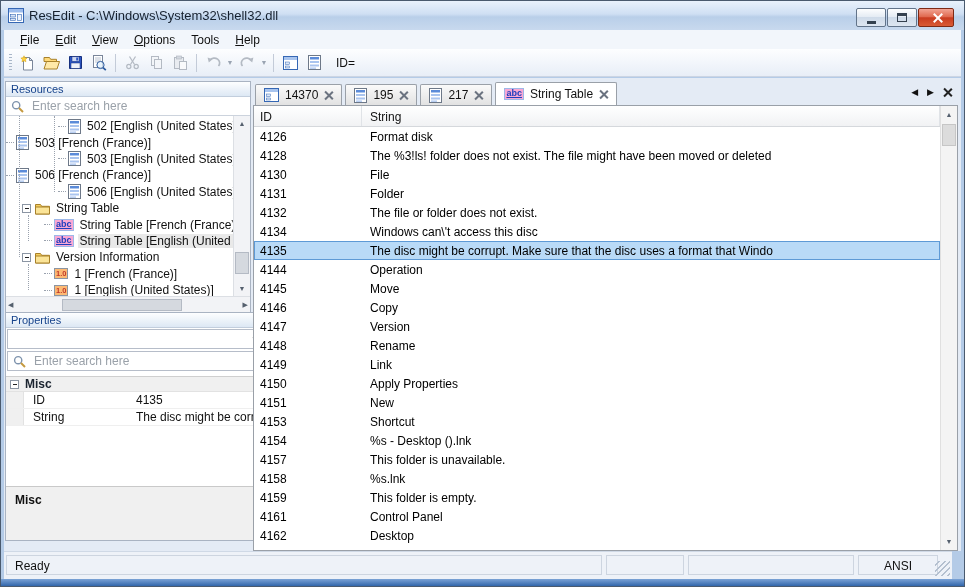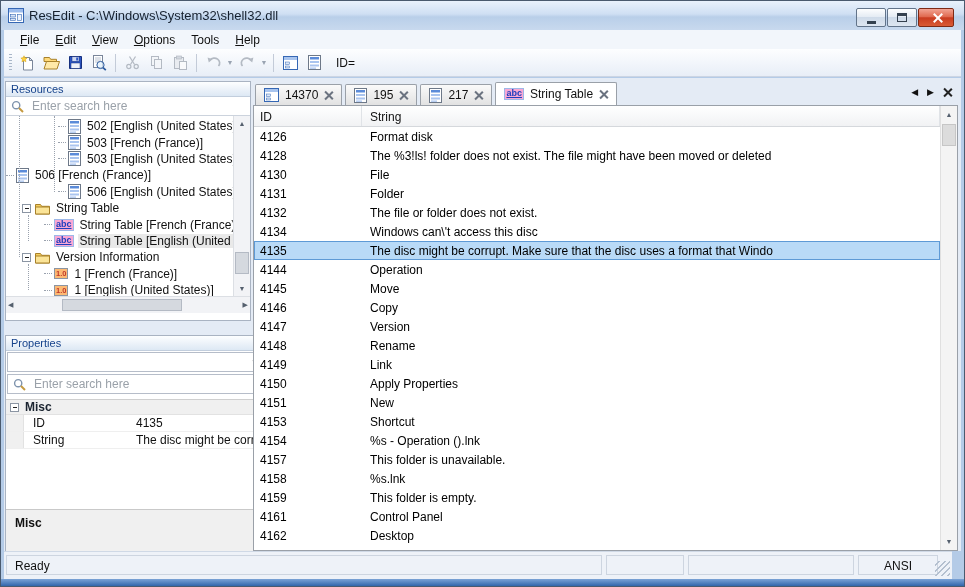--- a/index.html
+++ b/index.html
@@ -52,21 +52,21 @@
   .client { position:absolute; left:3px; right:3px; top:77px; height:473px; background:#e4ebf5; }
 
   .panel-hdr { height:15px; background:linear-gradient(#fdfeff,#dde8f4);
     border-bottom:1px solid #c2cedd; color:#15428b; font-size:11px; line-height:14px; padding-left:5px; }
   .searchrow { height:19px; border-bottom:1px solid #ccd3dd; background:#fff;
     display:flex; align-items:center; padding-left:5px; gap:6px; }
   input.search { border:0; outline:0; flex:1; font-size:12px; color:#222; background:transparent; }
   input.search::placeholder { color:#9aa1a9; }
 
   
-  .res-panel { position:absolute; left:1px; top:3px; width:246px; height:240px;
+  .res-panel { position:absolute; left:1px; top:3px; width:246px; height:270px;
     background:#fff; border:1px solid #a9b3c2; }
   .tree { position:relative; height:180px; overflow:hidden; font-size:12px; padding-top:2px; }
   .tree-row { height:16.4px; display:flex; align-items:center; white-space:nowrap; }
   .tree-label { padding:0 2px; color:#111; overflow:hidden; }
   .tree-label.sel { background:#e9e9e9; }
   .boxm { width:9px; height:9px; border:1px solid #8b95a3; background:#fff; position:relative; flex:none; margin-right:4px; }
   .boxm::after { content:""; position:absolute; left:1.5px; top:3px; width:4px; height:1px; background:#222; }
   .stub { width:8px; height:1px; border-top:1px dotted #9aa2ae; margin-right:2px; flex:none; }
   .tree-ic { margin-right:4px; display:flex; flex:none; }
   .guide { position:absolute; width:0; border-left:1px dotted #9aa2ae; }
@@ -75,21 +75,21 @@
   .sb-btn { position:absolute; left:0; width:16px; height:15px; color:#55606e;
     font-size:7px; text-align:center; line-height:15px; }
   .sb-thumb { position:absolute; left:1px; width:14px; background:#d5d9df; border:1px solid #b4bac4; }
   .hscroll { position:relative; height:17px; background:#f2f3f6; border-top:1px solid #dcdfe4;
     font-size:7px; color:#55606e; }
   .hs-l { position:absolute; left:2px; top:4px; } .hs-r { position:absolute; right:2px; top:4px; }
   .hs-thumb { position:absolute; left:56px; top:2px; width:120px; height:12px;
     background:#d5d9df; border:1px solid #b4bac4; }
 
   
-  .props-panel { position:absolute; left:1px; top:257px; width:262px; height:229px;
+  .props-panel { position:absolute; left:1px; top:234px; width:262px; height:229px;
     background:#fff; border:1px solid #a9b3c2; }
   .combo { height:20px; margin:1px; border:1px solid #b6bdc9; position:relative; background:#fff; }
   .combo-arrow { position:absolute; right:5px; top:5px; font-size:8px; color:#222; }
   .p-search { height:20px; margin:2px 1px 1px 1px; border:1px solid #b6bdc9; background:#fff;
     display:flex; align-items:center; padding-left:5px; gap:6px; }
   .pg { margin-top:5px; }
   .pg-group { height:16px; background:#f0f0f0; border-top:1px solid #cfcfcf;
     border-bottom:1px solid #e2e2e2; display:flex; align-items:center;
     font-weight:bold; font-size:12px; color:#1b2430; }
   .pg-group .boxm { margin:0 6px 0 4px; }
@@ -325,21 +325,21 @@
                 <svg width="13" height="15" viewBox="0 0 13 15">
                   <rect x="0.5" y="0.5" width="12" height="14" fill="#fff" stroke="#6d7888"></rect>
                   <rect x="2" y="2" width="9" height="2.5" fill="#5b8bd9"></rect>
                   <rect x="2" y="6" width="9" height="2" fill="#a9c4ef"></rect>
                   <rect x="2" y="9.5" width="9" height="2" fill="#a9c4ef"></rect>
                   <rect x="2" y="12.5" width="6" height="1.3" fill="#a9c4ef"></rect>
                 </svg>
               </span>
               <span class="tree-label">502 [English (United States)]</span>
             </div>
-            <div class="tree-row" style="padding-left: 52px;">
+            <div class="tree-row" style="">
               <span class="stub"></span>
               <span class="tree-ic">
                 <svg width="13" height="15" viewBox="0 0 13 15">
                   <rect x="0.5" y="0.5" width="12" height="14" fill="#fff" stroke="#6d7888"></rect>
                   <rect x="2" y="2" width="9" height="2.5" fill="#5b8bd9"></rect>
                   <rect x="2" y="6" width="9" height="2" fill="#a9c4ef"></rect>
                   <rect x="2" y="9.5" width="9" height="2" fill="#a9c4ef"></rect>
                   <rect x="2" y="12.5" width="6" height="1.3" fill="#a9c4ef"></rect>
                 </svg>
               </span>
@@ -600,21 +600,21 @@
             <div class="trow">
               <span class="td-id">4151</span>
               <span class="td-str">New</span>
             </div>
             <div class="trow">
               <span class="td-id">4153</span>
               <span class="td-str">Shortcut</span>
             </div>
             <div class="trow">
               <span class="td-id">4154</span>
-              <span class="td-str">%s - Operation ().lnk</span>
+              <span class="td-str">%s - Desktop ().lnk</span>
             </div>
             <div class="trow">
               <span class="td-id">4157</span>
               <span class="td-str">This folder is unavailable.</span>
             </div>
             <div class="trow">
               <span class="td-id">4158</span>
               <span class="td-str">%s.lnk</span>
             </div>
             <div class="trow">

